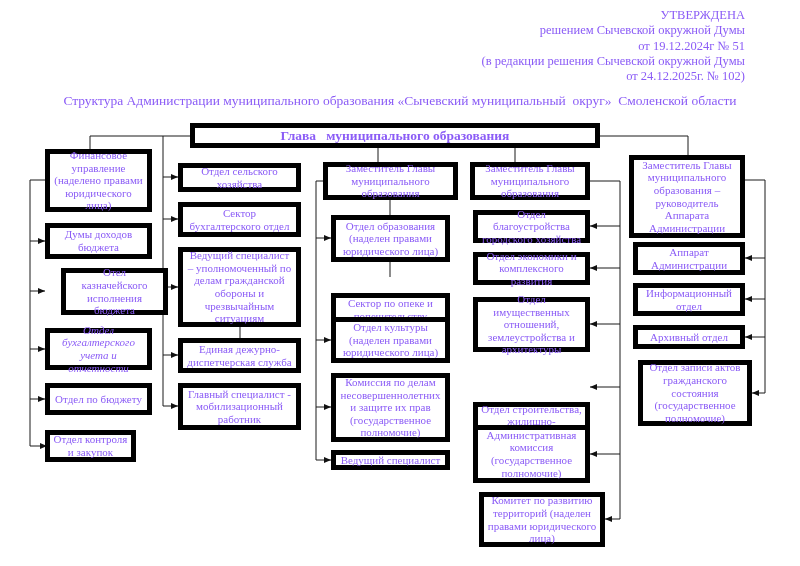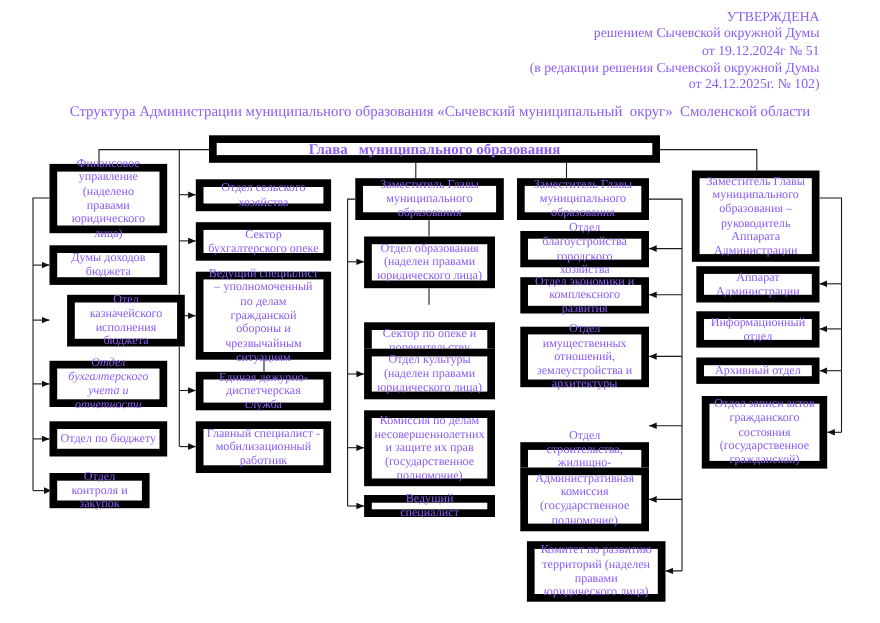--- a/index.html
+++ b/index.html
@@ -3,21 +3,21 @@
 <meta charset="utf-8">
 <style>
   html,body{margin:0;padding:0;background:#ffffff;}
   .page{position:relative;width:800px;height:566px;background:#ffffff;
         font-family:"Liberation Serif","DejaVu Serif",serif;color:#8b5cf6;overflow:hidden;}
   .approval{position:absolute;top:8px;right:55px;text-align:right;
             font-size:12.5px;line-height:1.22;}
   .doc-title{position:absolute;top:93px;left:0;width:800px;text-align:center;
              font-size:13.5px;white-space:pre-wrap;}
   .wires{position:absolute;left:0;top:0;}
-  .box{position:absolute;box-sizing:border-box;border:7px solid #000000;background:#fff;
+  .box{position:absolute;box-sizing:border-box;border:5px solid #000000;background:#fff;
        display:flex;align-items:center;justify-content:center;text-align:center;
        font-size:11px;line-height:1.15;padding:1px 3px;}
   .head{font-weight:bold;font-size:13.5px;white-space:pre-wrap;}
 </style>
 </head>
 <body>
 
 <div class="page">
 
   <div class="approval">
@@ -83,21 +83,21 @@
   <div class="box head" style="left:190px;top:123px;width:410px;height:25px;">Глава   муниципального образования</div>
 
   <div class="box" style="left:45px;top:149px;width:107px;height:63px;">Финансовое управление (наделено правами юридического лица)</div>
   <div class="box" style="left:45px;top:223px;width:107px;height:36px;">Думы доходов бюджета</div>
   <div class="box" style="left:45px;top:268px;width:107px;height:47px;margin-left:16px;">Отел казначейского исполнения бюджета</div>
   <div class="box" style="left:45px;top:328px;width:107px;height:42px;font-style:italic;">Отдел бухгалтерского учета и отчетности</div>
   <div class="box" style="left:45px;top:383px;width:107px;height:32px;">Отдел по бюджету</div>
   <div class="box" style="left:45px;top:430px;width:91px;height:32px;">Отдел контроля и закупок</div>
 
   <div class="box" style="left:178px;top:163px;width:123px;height:29px;">Отдел сельского хозяйства</div>
-  <div class="box" style="left:178px;top:202px;width:123px;height:35px;">Сектор бухгалтерского опеке</div>
+  <div class="box" style="left:178px;top:202px;width:123px;height:35px;">Сектор бухгалтерского отдел</div>
   <div class="box" style="left:178px;top:247px;width:123px;height:80px;">Ведущий специалист – уполномоченный по делам гражданской обороны и чрезвычайным ситуациям</div>
   <div class="box" style="left:178px;top:338px;width:123px;height:35px;">Единая дежурно-диспетчерская служба</div>
   <div class="box" style="left:178px;top:383px;width:123px;height:47px;">Главный специалист - мобилизационный работник</div>
 
   <div class="box" style="left:323px;top:162px;width:135px;height:38px;">Заместитель  Главы муниципального образования</div>
   <div class="box" style="left:331px;top:215px;width:119px;height:47px;">Отдел образования (наделен правами юридического лица)</div>
   <div class="box" style="left:331px;top:277px;width:119px;height:33px;margin-top:16px;">Сектор по опеке и попечительству</div>
   <div class="box" style="left:331px;top:317px;width:119px;height:46px;">Отдел культуры (наделен правами юридического лица)</div>
   <div class="box" style="left:331px;top:373px;width:119px;height:69px;">Комиссия по делам несовершеннолетних и защите их прав (государственное полномочие)</div>
   <div class="box" style="left:331px;top:450px;width:119px;height:20px;">Ведущий специалист</div>
@@ -107,15 +107,15 @@
   <div class="box" style="left:473px;top:252px;width:117px;height:33px;">Отдел экономики и комплексного развития</div>
   <div class="box" style="left:473px;top:297px;width:117px;height:55px;">Отдел имущественных отношений, землеустройства и архитектуры</div>
   <div class="box" style="left:473px;top:361px;width:117px;height:52px;margin-top:41px;">Отдел строительства, жилищно-коммунального и дорожного хозяйства</div>
   <div class="box" style="left:473px;top:425px;width:117px;height:58px;">Административная комиссия (государственное полномочие)</div>
   <div class="box" style="left:479px;top:492px;width:126px;height:55px;">Комитет по развитию территорий (наделен правами юридического лица)</div>
 
   <div class="box" style="left:629px;top:155px;width:116px;height:83px;">Заместитель Главы муниципального образования – руководитель Аппарата Администрации</div>
   <div class="box" style="left:633px;top:242px;width:112px;height:33px;">Аппарат Администрации</div>
   <div class="box" style="left:633px;top:283px;width:112px;height:33px;">Информационный отдел</div>
   <div class="box" style="left:633px;top:325px;width:112px;height:24px;">Архивный отдел</div>
-  <div class="box" style="left:638px;top:360px;width:114px;height:66px;">Отдел записи актов гражданского состояния (государственное гражданской)</div>
+  <div class="box" style="left:638px;top:360px;width:114px;height:66px;">Отдел записи актов гражданского состояния (государственное полномочие)</div>
 
 </div>
 
 </body></html>

